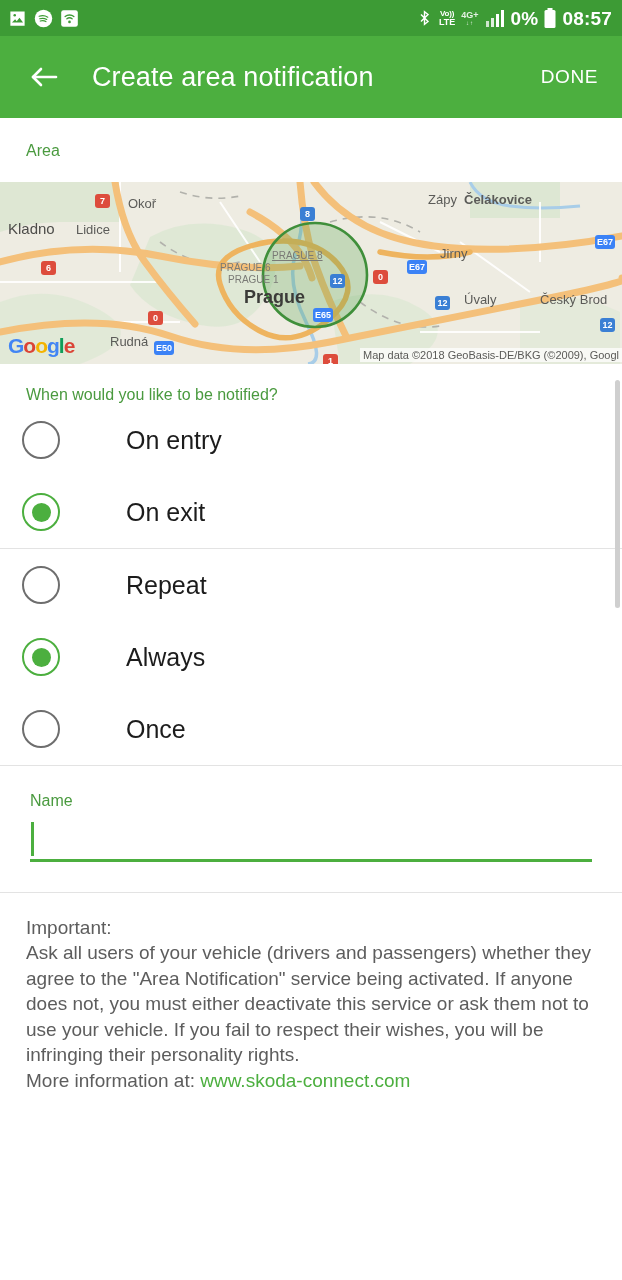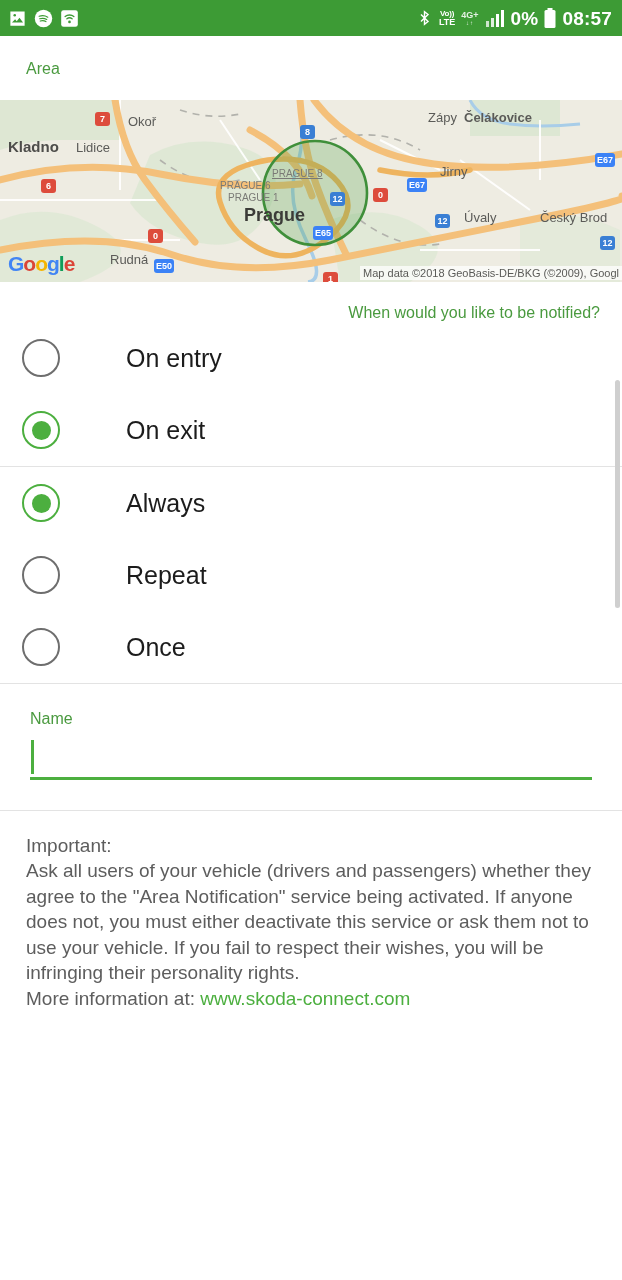--- a/index.html
+++ b/index.html
@@ -73,21 +73,21 @@
     position: absolute; right: 0; bottom: 2px;
     font-size: 11px; color: #5a5a57; background: rgba(255,255,255,.72);
     padding: 1px 3px; white-space: nowrap; overflow: hidden;
   }
   .glogo { position: absolute; left: 8px; bottom: 6px; font-size: 21px; font-weight: 700; letter-spacing: -1px; }
   .glogo span:nth-child(1){color:#4285F4}.glogo span:nth-child(2){color:#DB4437}
   .glogo span:nth-child(3){color:#F4B400}.glogo span:nth-child(4){color:#4285F4}
   .glogo span:nth-child(5){color:#0F9D58}.glogo span:nth-child(6){color:#DB4437}
 
   
-  .question { color:#4a9a3f; font-size:16px; padding: 22px 22px 0 26px; text-align: right; }
+  .question { color:#4a9a3f; font-size:16px; padding: 22px 22px 0 26px; }
   .radio-row {
     display: flex; align-items: center; height: 72px;
     padding-left: 22px; cursor: pointer;
   }
   .radio {
     width: 38px; height: 38px; border-radius: 50%;
     border: 2.5px solid #6e6e6e; flex: none;
     display: flex; align-items: center; justify-content: center;
   }
   .radio.on { border-color: #4caf3f; }
@@ -164,20 +164,30 @@
         </svg>
       <span class="sb-text">0%</span>
       <svg class="sb-ico" width="12" height="20" viewBox="0 0 12 20">
           <rect x="3.5" y="0" width="5" height="2" fill="#fff"></rect>
           <rect x="0.5" y="2" width="11" height="18" rx="1.5" fill="#fff"></rect>
         </svg>
       <span class="sb-text">08:57</span>
     </div>
   </div>
 
+  <div class="toolbar">
+    <div class="back-btn">
+      <svg width="30" height="26" viewBox="0 0 30 26" fill="none" stroke="#fff" stroke-width="2.6" stroke-linecap="round" stroke-linejoin="round">
+          <path d="M27 13H4"></path>
+          <path d="M12 5L4 13l8 8"></path>
+        </svg>
+    </div>
+    <div class="toolbar-title">Create area notification</div>
+    <div class="done-btn">DONE</div>
+  </div>
 
   <div class="area-label">Area</div>
 
   <div class="map">
     <svg viewBox="0 0 622 182" preserveAspectRatio="none">
       <rect width="622" height="182" fill="#eeece2"></rect>
 
       <path d="M0 0h120v40H60q-30 0-60 10z" fill="#d9e6cf" opacity=".8"></path>
       <path d="M470 0h90v36h-90z" fill="#d7e6cd" opacity=".75"></path>
       <path d="M150 55q40-22 90-8t30 60-70 36-70-40z" fill="#d9e7d0" opacity=".7"></path>
@@ -205,21 +215,21 @@
         <path d="M250 30q50 26 62 66"></path>
       </g>
       <g stroke="#eeb45f" stroke-width="5.5" fill="none" stroke-linecap="round">
         <path d="M268 60q46-6 70 22t-10 56-66 12-42-48 48-42z"></path>
         <path d="M380 70q50 10 90 0"></path>
       </g>
 
       <circle cx="315" cy="93" r="52" fill="rgba(79,160,70,0.26)" stroke="#3f8f3a" stroke-width="2.6"></circle>
     </svg>
     <div>
-        <div class="map-label" style="left: 8px; top: 38px; font-size: 15px; font-weight: 700; color: rgb(77, 77, 74);">Kladno</div>
+        <div class="map-label" style="left: 8px; top: 38px; font-size: 15px; font-weight: 400; color: rgb(77, 77, 74);">Kladno</div>
         <div class="map-label" style="left: 76px; top: 40px; font-size: 13px; font-weight: 400; color: rgb(91, 91, 88);">Lidice</div>
         <div class="map-label" style="left: 128px; top: 14px; font-size: 13px; font-weight: 400; color: rgb(91, 91, 88);">Okoř</div>
         <div class="map-label" style="left: 110px; top: 152px; font-size: 13px; font-weight: 400; color: rgb(91, 91, 88);">Rudná</div>
         <div class="map-label" style="left: 220px; top: 80px; font-size: 10px; font-weight: 400; color: rgb(122, 122, 118);">PRAGUE 6</div>
         <div class="map-label" style="left: 228px; top: 92px; font-size: 10px; font-weight: 400; color: rgb(122, 122, 118);">PRAGUE 1</div>
         <div class="map-label" style="left: 272px; top: 68px; font-size: 10px; font-weight: 400; color: rgb(122, 122, 118); text-decoration: underline;">PRAGUE 8</div>
         <div class="map-label" style="left: 244px; top: 105px; font-size: 18px; font-weight: 700; color: rgb(59, 59, 56);">Prague</div>
         <div class="map-label" style="left: 428px; top: 10px; font-size: 13px; font-weight: 400; color: rgb(91, 91, 88);">Zápy</div>
         <div class="map-label" style="left: 464px; top: 10px; font-size: 13px; font-weight: 700; color: rgb(91, 91, 88);">Čelákovice</div>
         <div class="map-label" style="left: 440px; top: 64px; font-size: 13px; font-weight: 400; color: rgb(91, 91, 88);">Jirny</div>
@@ -254,26 +264,26 @@
       </div>
       <div class="radio-row">
         <div class="radio on"></div>
         <div class="radio-label">On exit</div>
       </div>
     </div>
   <div class="divider"></div>
 
   <div id="group2">
       <div class="radio-row">
+        <div class="radio"></div>
+        <div class="radio-label">Repeat</div>
+      </div>
+      <div class="radio-row">
         <div class="radio on"></div>
         <div class="radio-label">Always</div>
-      </div>
-      <div class="radio-row">
-        <div class="radio"></div>
-        <div class="radio-label">Repeat</div>
       </div>
       <div class="radio-row">
         <div class="radio"></div>
         <div class="radio-label">Once</div>
       </div>
     </div>
   <div class="divider"></div>
 
   <div class="name-block">
     <div class="name-label">Name</div>

